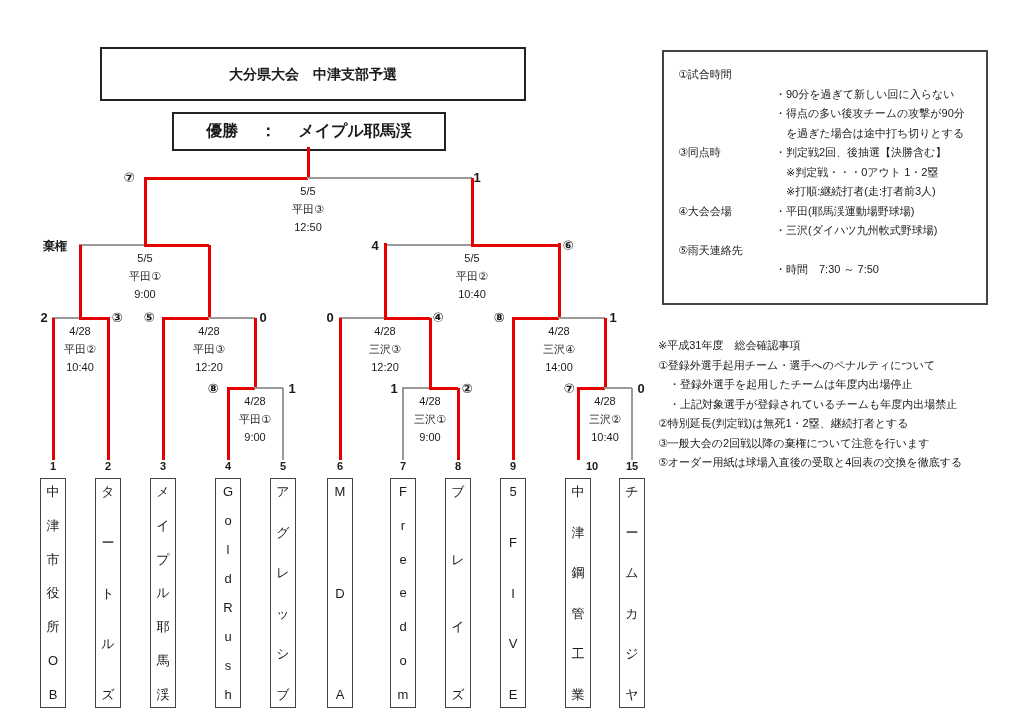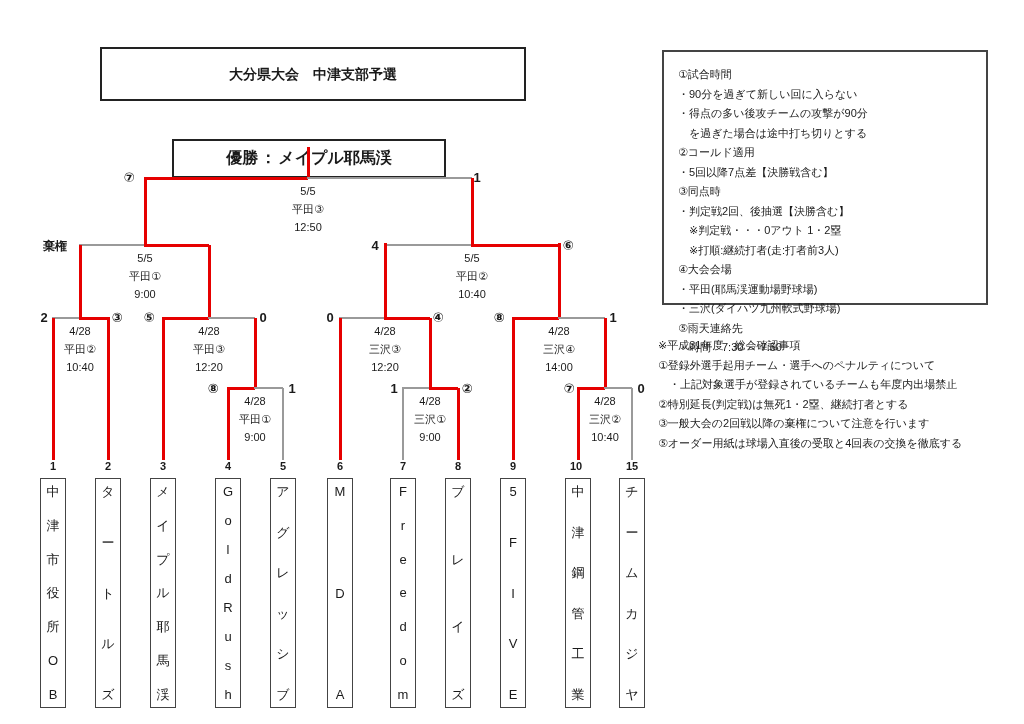--- a/index.html
+++ b/index.html
@@ -8,25 +8,25 @@
   
   .v{position:absolute;width:3px;background:var(--winner,#e60000);}
   .h{position:absolute;height:3px;background:var(--winner,#e60000);}
   .v.g{width:2px;background:var(--line,#9a9a9a);}
   .h.g{height:2px;background:var(--line,#9a9a9a);}
   
   .titlebox{position:absolute;left:100px;top:47px;width:422px;height:50px;border:2px solid #222;
             display:flex;flex-direction:column;justify-content:center;align-items:center;
             font-weight:bold;font-size:14px;line-height:19px;text-align:center;}
   .champbox{position:absolute;left:172px;top:112px;width:270px;height:35px;border:2px solid #222;
-            display:flex;justify-content:center;align-items:center;gap:2px;
-            font-weight:bold;font-size:16px;margin-top:27px;}
+            display:flex;justify-content:center;align-items:center;gap:22px;
+            font-weight:bold;font-size:16px;}
   .rulesbox{position:absolute;left:662px;top:50px;width:326px;height:255px;border:2px solid #444;
             box-sizing:border-box;padding:13px 8px 0 14px;font-size:11px;}
-  .rrow{display:flex;line-height:19.5px;flex-direction:column;}
+  .rrow{display:flex;line-height:19.5px;}
   .rlabel{width:97px;flex:none;}
   .rtext{flex:1;}
   .notes{position:absolute;left:658px;top:336px;width:360px;font-size:11px;line-height:19.5px;}
   
   .mlabel{position:absolute;width:100px;text-align:center;font-size:11px;line-height:18px;}
   .score{position:absolute;transform:translateX(-50%);font-size:13px;font-weight:bold;white-space:nowrap;}
   .tnum{position:absolute;transform:translateX(-50%);font-size:11px;font-weight:bold;top:460px;}
   .team{position:absolute;top:478px;width:26px;height:230px;border:1.5px solid #444;box-sizing:border-box;
         display:flex;flex-direction:column;align-items:center;justify-content:space-between;
         padding:6px 0;font-size:13px;}
@@ -169,21 +169,21 @@
 
   <span class="tnum" style="left:53px">1</span>
   <span class="tnum" style="left:108px">2</span>
   <span class="tnum" style="left:163px">3</span>
   <span class="tnum" style="left:228px">4</span>
   <span class="tnum" style="left:283px">5</span>
   <span class="tnum" style="left:340px">6</span>
   <span class="tnum" style="left:403px">7</span>
   <span class="tnum" style="left:458px">8</span>
   <span class="tnum" style="left:513px">9</span>
-  <span class="tnum" style="left:576px">10</span>
+  <span class="tnum" style="left:592px">10</span>
   <span class="tnum" style="left:632px">15</span>
 
   <div class="team" style="left:40px">
       <span>中</span>
       <span>津</span>
       <span>市</span>
       <span>役</span>
       <span>所</span>
       <span>O</span>
       <span>B</span>
@@ -276,24 +276,20 @@
       </div>
     <div class="rrow">
         <span class="rlabel"></span>
         <span class="rtext">・得点の多い後攻チームの攻撃が90分</span>
       </div>
     <div class="rrow">
         <span class="rlabel"></span>
         <span class="rtext">　を過ぎた場合は途中打ち切りとする</span>
       </div>
     <div class="rrow">
-        <span class="rlabel">②コールド適用</span>
-        <span class="rtext">・5回以降7点差【決勝戦含む】</span>
-      </div>
-    <div class="rrow">
         <span class="rlabel">③同点時</span>
         <span class="rtext">・判定戦2回、後抽選【決勝含む】</span>
       </div>
     <div class="rrow">
         <span class="rlabel"></span>
         <span class="rtext">　※判定戦・・・0アウト 1・2塁</span>
       </div>
     <div class="rrow">
         <span class="rlabel"></span>
         <span class="rtext">　※打順:継続打者(走:打者前3人)</span>
@@ -311,19 +307,20 @@
       </div>
     <div class="rrow">
         <span class="rlabel"></span>
         <span class="rtext">・時間　7:30 ～ 7:50</span>
       </div>
   </div>
 
   <div class="notes">
     <div>※平成31年度　総会確認事項</div>
     <div>①登録外選手起用チーム・選手へのペナルティについて</div>
+    <div>　・登録外選手を起用したチームは年度内出場停止</div>
     <div>　・上記対象選手が登録されているチームも年度内出場禁止</div>
     <div>②特別延長(判定戦)は無死1・2塁、継続打者とする</div>
     <div>③一般大会の2回戦以降の棄権について注意を行います</div>
     <div>⑤オーダー用紙は球場入直後の受取と4回表の交換を徹底する</div>
   </div>
 
 </div>
 
 </body></html>

